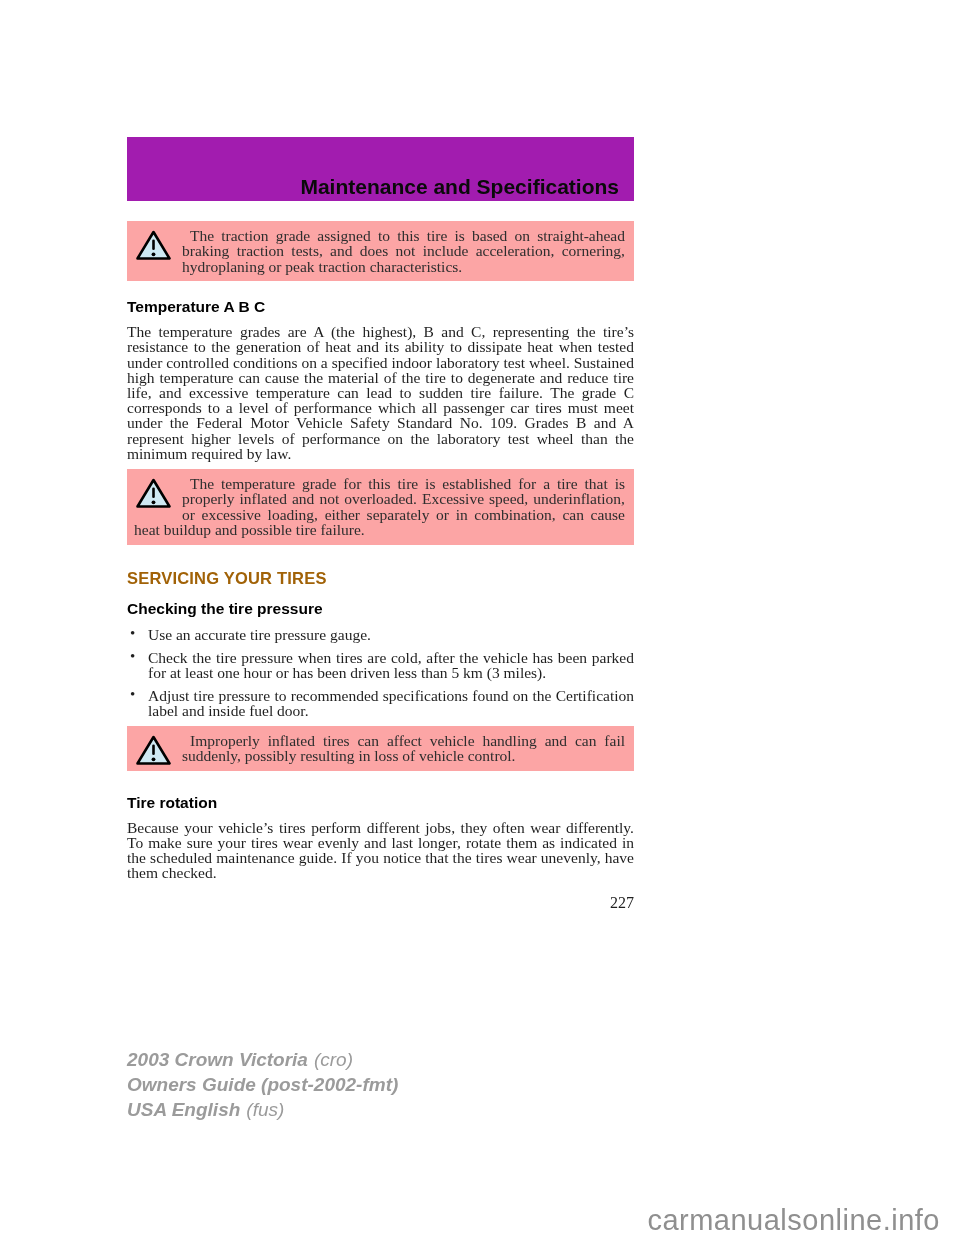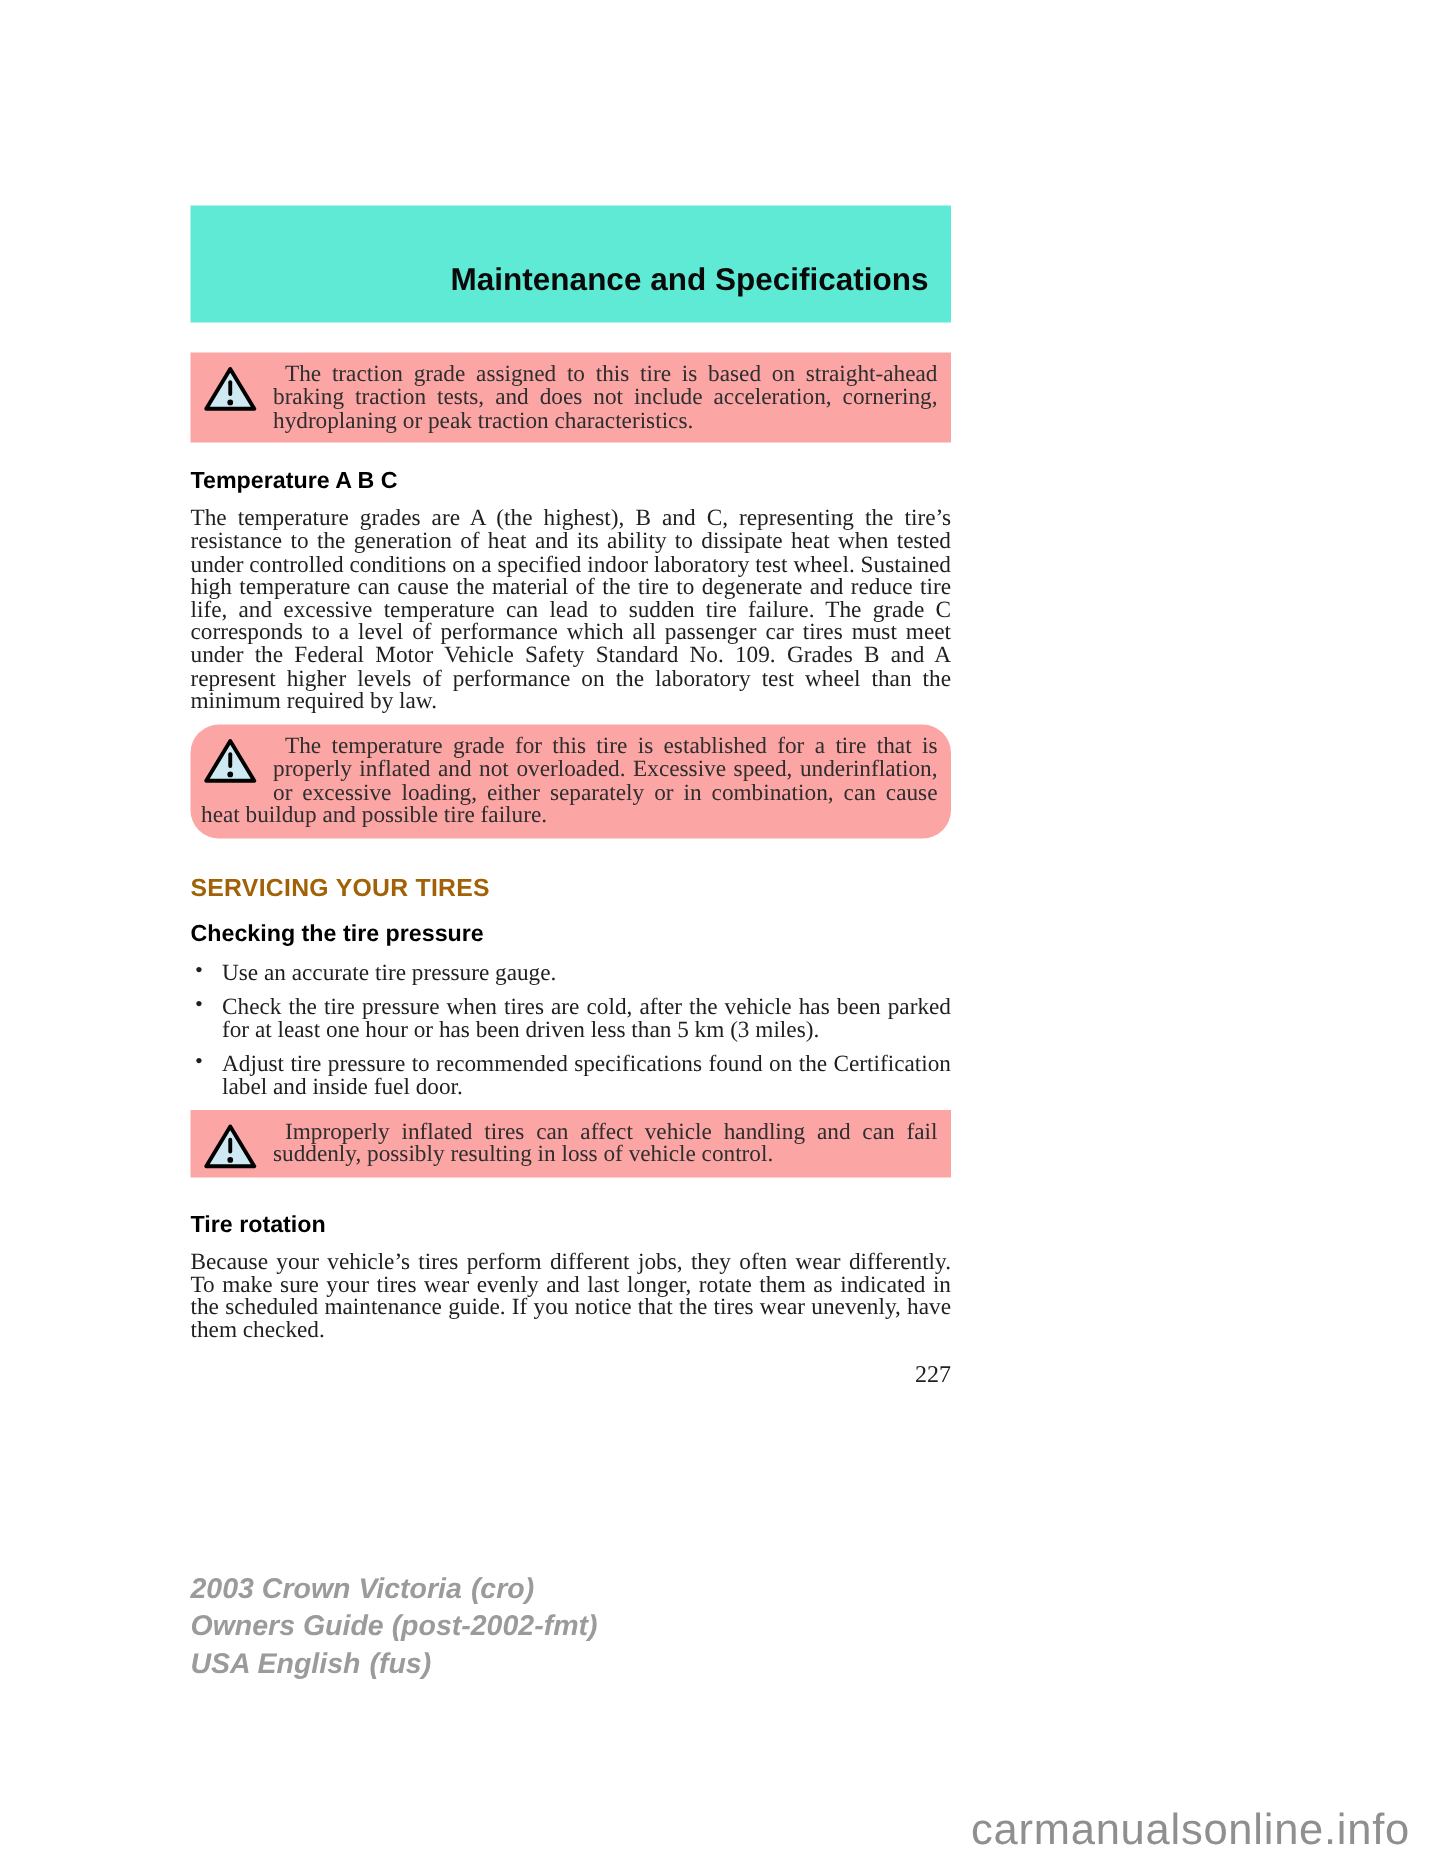--- a/index.html
+++ b/index.html
@@ -14,22 +14,22 @@
     color: #1f1f1f;
   }
   .column {
     position: absolute;
     left: 127px;
     top: 0;
     width: 507px;
   }
   .chapter-band {
     margin-top: 137px;
-    height: 78px;
-    background: #5eead4;
+    height: 64px;
+    background: #a21caf;
     text-align: right;
     padding: 39px 15px 0 0;
   }
   .chapter-band .title {
     font-family: "Liberation Sans", sans-serif;
     font-weight: bold;
     font-size: 21px;
     line-height: 22px;
     color: #0a0a0a;
     letter-spacing: 0px;
@@ -45,21 +45,21 @@
     height: 32px;
     margin: 1px 10px 2px 1px;
   }
   .notice p {
     font-size: 15.5px;
     line-height: 15.4px;
     text-align: justify;
     text-indent: 8px;
   }
   .notice-1 { margin-top: 20px; }
-  .notice-2 { margin-top: 8px; border-radius: 19px; }
+  .notice-2 { margin-top: 8px; }
   .notice-3 { margin-top: 7px; }
   h2.section-heading {
     font-family: "Liberation Sans", sans-serif;
     font-size: 16.5px;
     line-height: 18px;
     color: #a16207;
     margin-top: 24px;
     letter-spacing: 0.2px;
   }
   h3.sub-heading {
@@ -103,21 +103,21 @@
     position: absolute;
     left: 127px;
     top: 1047px;
     font-family: "Liberation Sans", sans-serif;
     font-style: italic;
     font-size: 19px;
     line-height: 25px;
     color: #9b9b9b;
   }
   .doc-footer .bold-part { font-weight: bold; text-align: right; }
-  .doc-footer .normal-part { font-weight: bold; margin-left: 6px; }
+  .doc-footer .normal-part { font-weight: normal; margin-left: 6px; }
   .watermark {
     position: absolute;
     right: 20px;
     top: 1204px;
     font-family: "Liberation Sans", sans-serif;
     font-size: 29px;
     color: #8f8f8f;
     letter-spacing: 0.5px;
   }
 </style>

